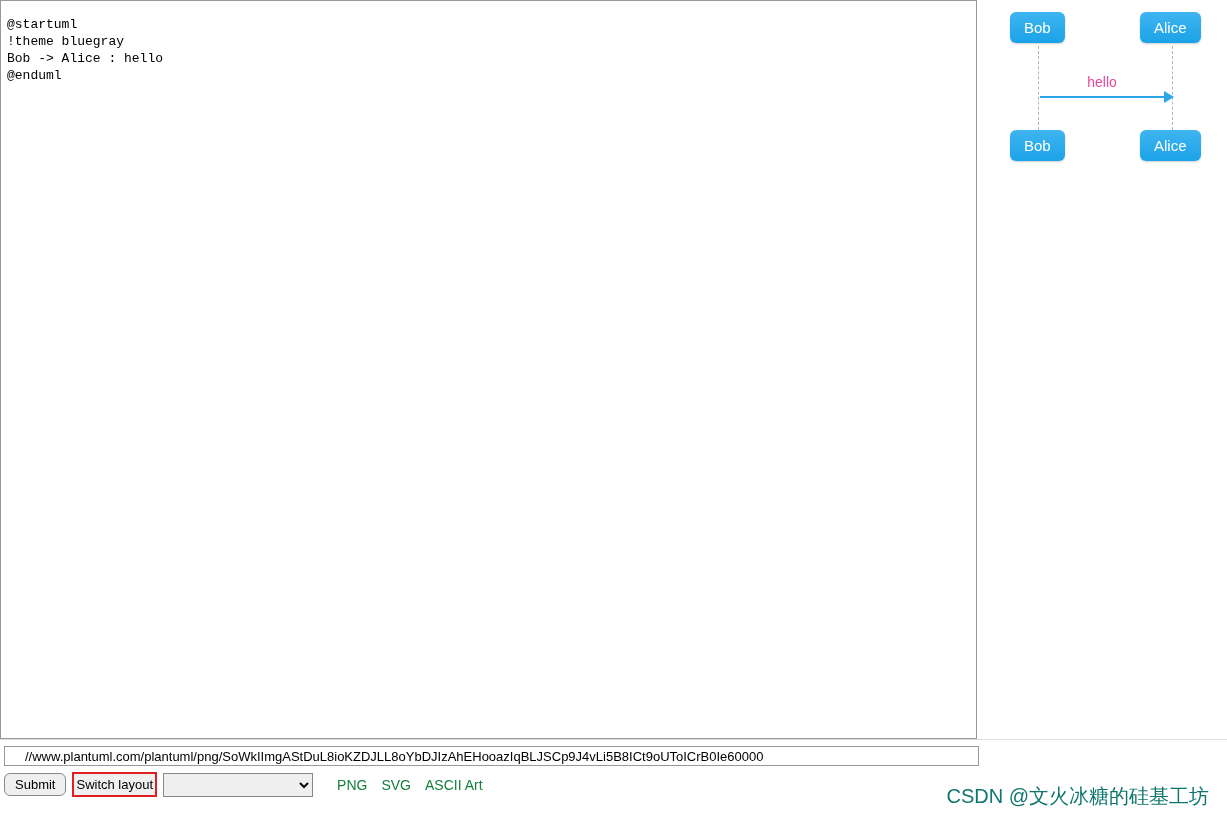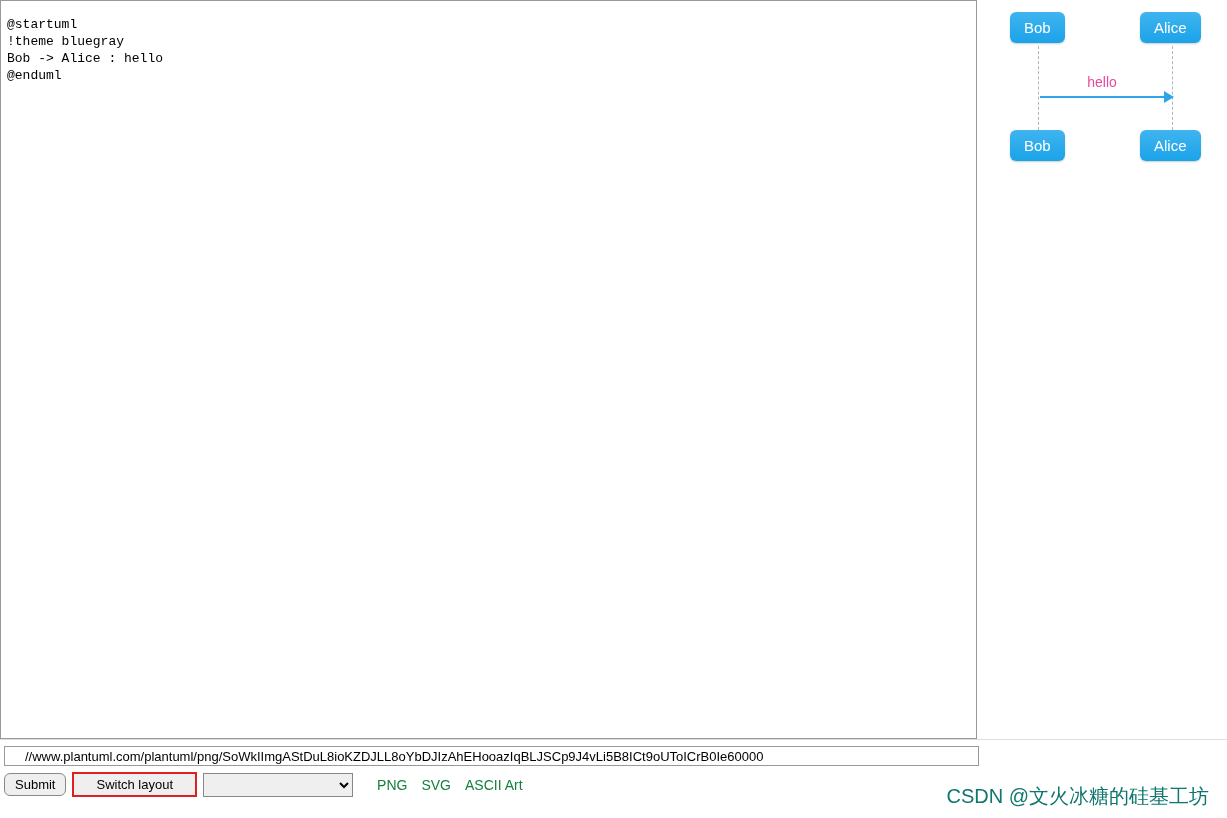--- a/index.html
+++ b/index.html
@@ -116,21 +116,21 @@
     font-family: Arial, sans-serif;
     font-size: 13px;
     background: #efefef;
     border: 1px solid #888;
     border-radius: 6px;
     padding: 3px 10px;
     cursor: pointer;
   }
   .switch-layout-btn {
     border: 2px solid #e02020;
-    padding: 3px 22px;
+    padding: 3px 2px;
     background: #efefef;
     font-size: 13px;
     cursor: pointer;
   }
   .theme-select {
     width: 150px;
     height: 24px;
     border: 1px solid #888;
     background: #efefef;
     font-size: 13px;

